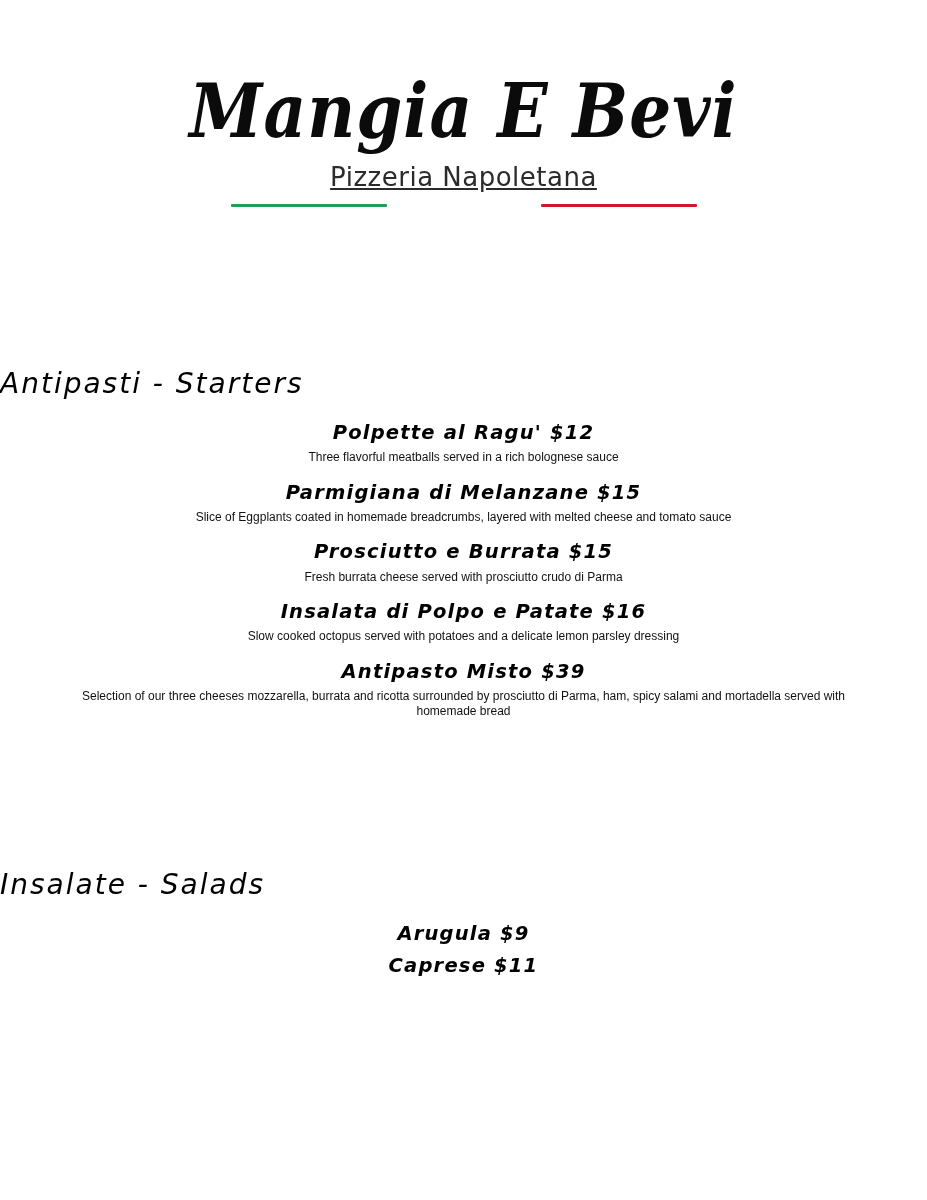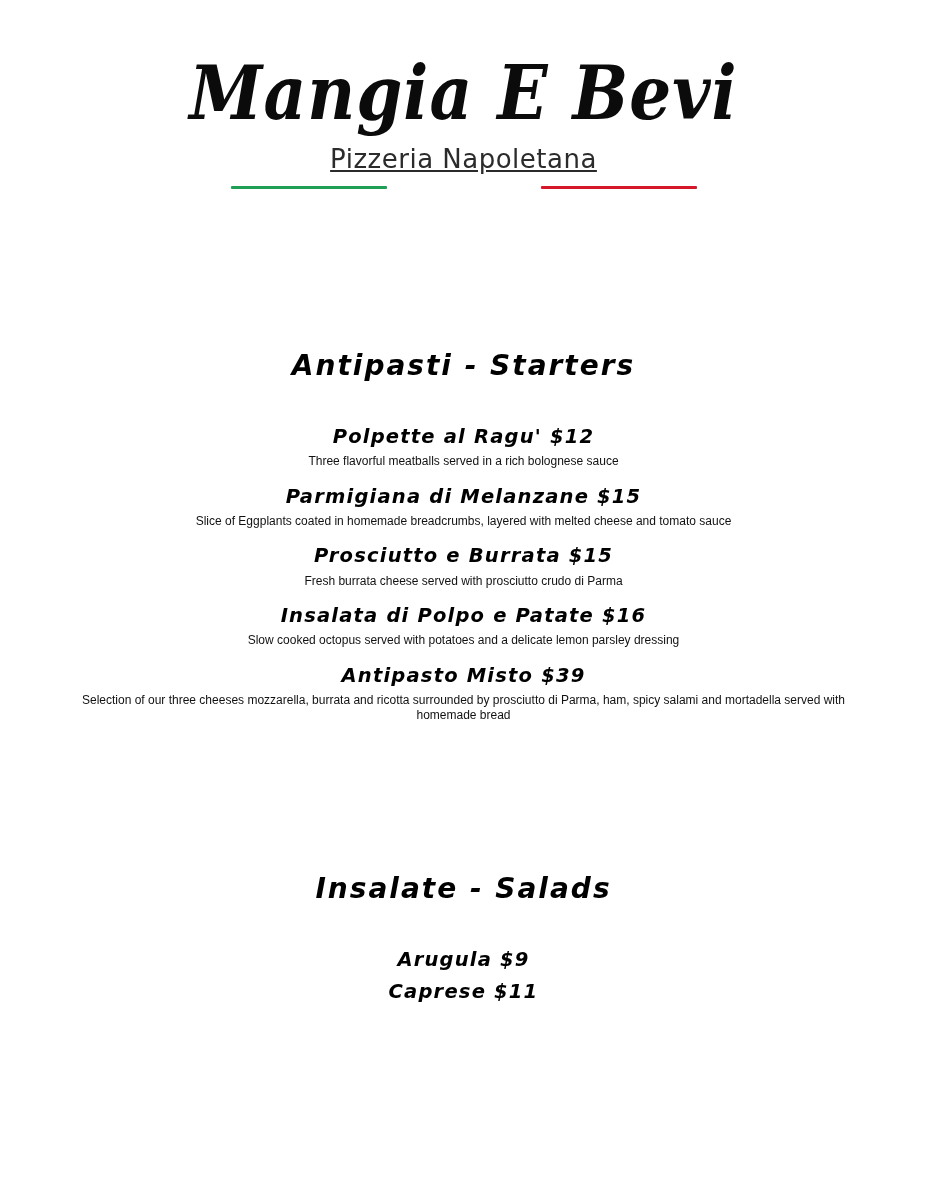--- a/index.html
+++ b/index.html
@@ -19,21 +19,21 @@
     min-height: 1200px;
     box-sizing: border-box;
     padding: 0;
     position: relative;
     background: #ffffff;
   }
 
   
   .header {
     text-align: center;
-    padding-top: 56px;
+    padding-top: 74px;
   }
   .brand {
     font-family: "DejaVu Serif", serif;
     font-style: italic;
     font-weight: 700;
     font-size: 66px;
     line-height: 1.0;
     letter-spacing: 1px;
     color: #0b0b0b;
     margin: 0;
@@ -64,32 +64,32 @@
   .rule-green { background: #1f9e55; }
   .rule-red { background: #d6172a; }
 
   
   .section {
     margin-top: 0;
   }
   .section-title {
     font-family: "DejaVu Sans", sans-serif;
     font-style: italic;
-    font-weight: 700;
+    font-weight: 400;
     font-size: 28px;
     letter-spacing: 2px;
-    text-align: center;
+    text-align: left;
     color: #000000;
     margin: 0;
   }
   .section-antipasti { padding-top: 160px; }
   .section-insalate { padding-top: 142px; }
 
   .items {
-    margin-top: 42px;
+    margin-top: 20px;
   }
   .item {
     text-align: center;
     margin: 0 auto 6px auto;
     max-width: 860px;
   }
   .item-name {
     font-family: "DejaVu Sans", sans-serif;
     font-style: italic;
     font-weight: 700;

